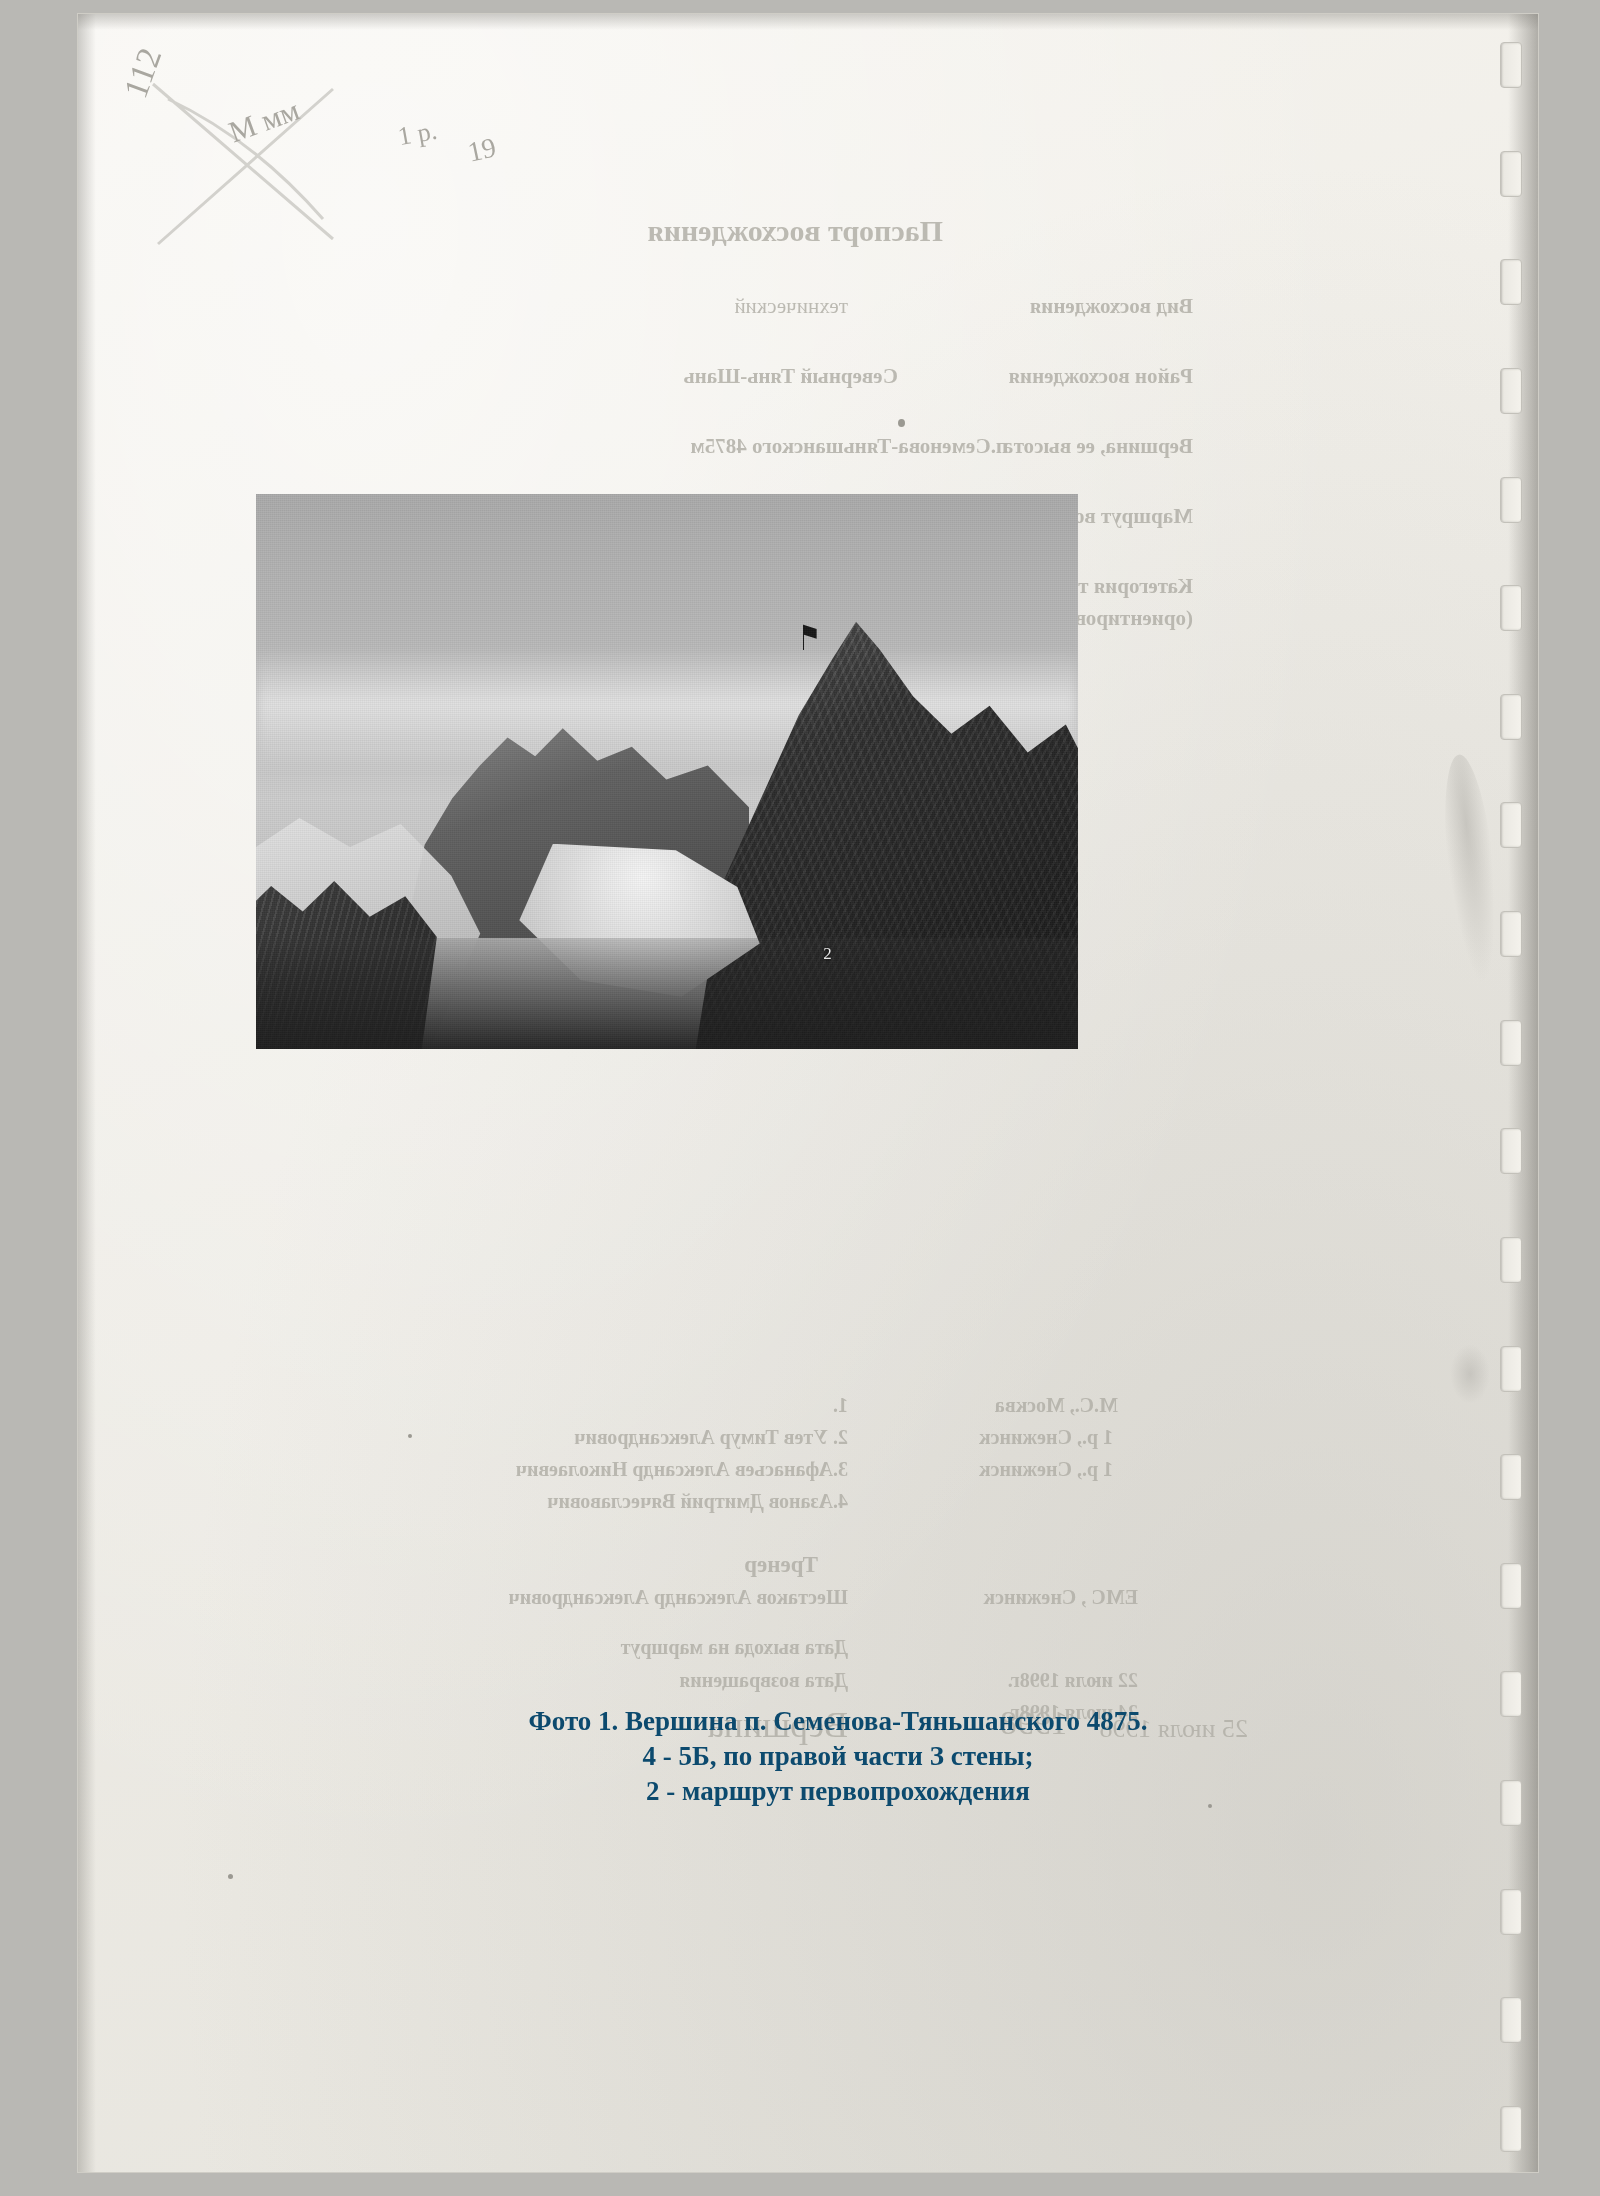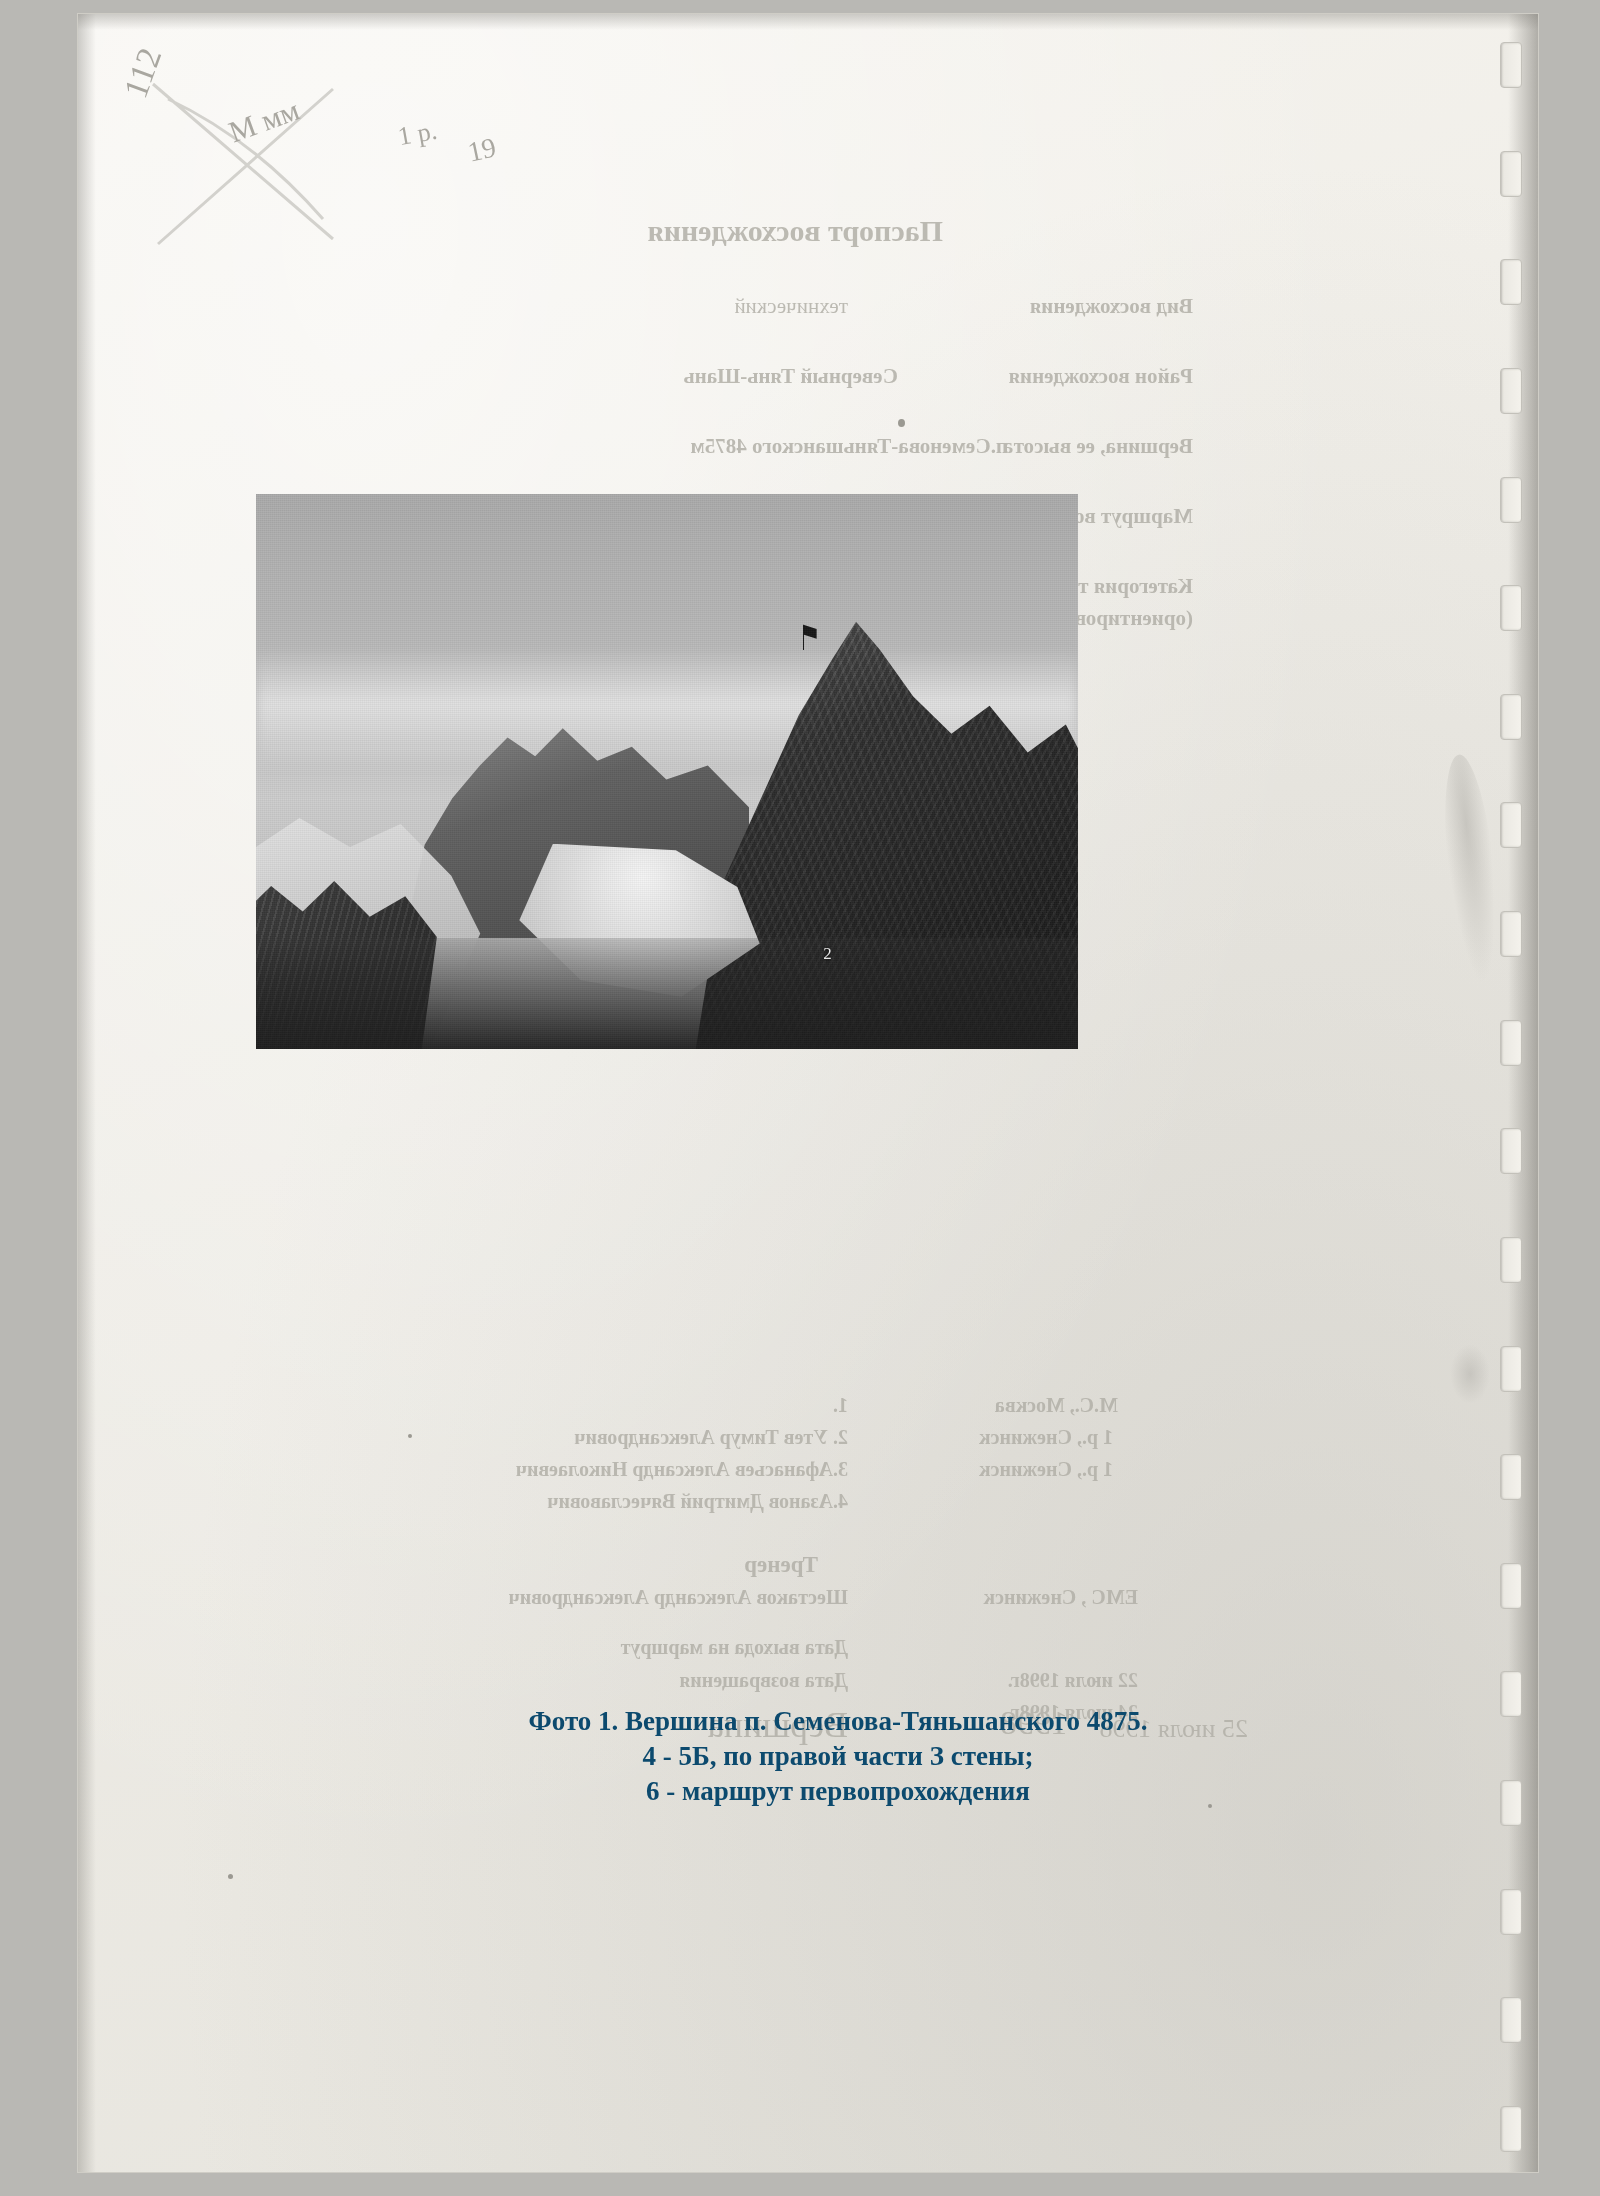--- a/index.html
+++ b/index.html
@@ -331,21 +331,21 @@
       </div>
       <div class="foreground"></div>
       <div class="summit-flag"></div>
       <div class="photo-label" style="left:69%; top:81%;">2</div>
       <div class="photo-grain"></div>
     </div>
 
     <div class="caption">
       <div>Фото 1. Вершина п. Семенова-Тяньшанского 4875.</div>
       <div>4 - 5Б, по правой части З стены;</div>
-      <div>6 - маршрут первопрохождения</div>
+      <div>2 - маршрут первопрохождения</div>
     </div>
 
     <div class="holes">
       <div class="hole"></div>
       <div class="hole"></div>
       <div class="hole"></div>
       <div class="hole"></div>
       <div class="hole"></div>
       <div class="hole"></div>
       <div class="hole"></div>

